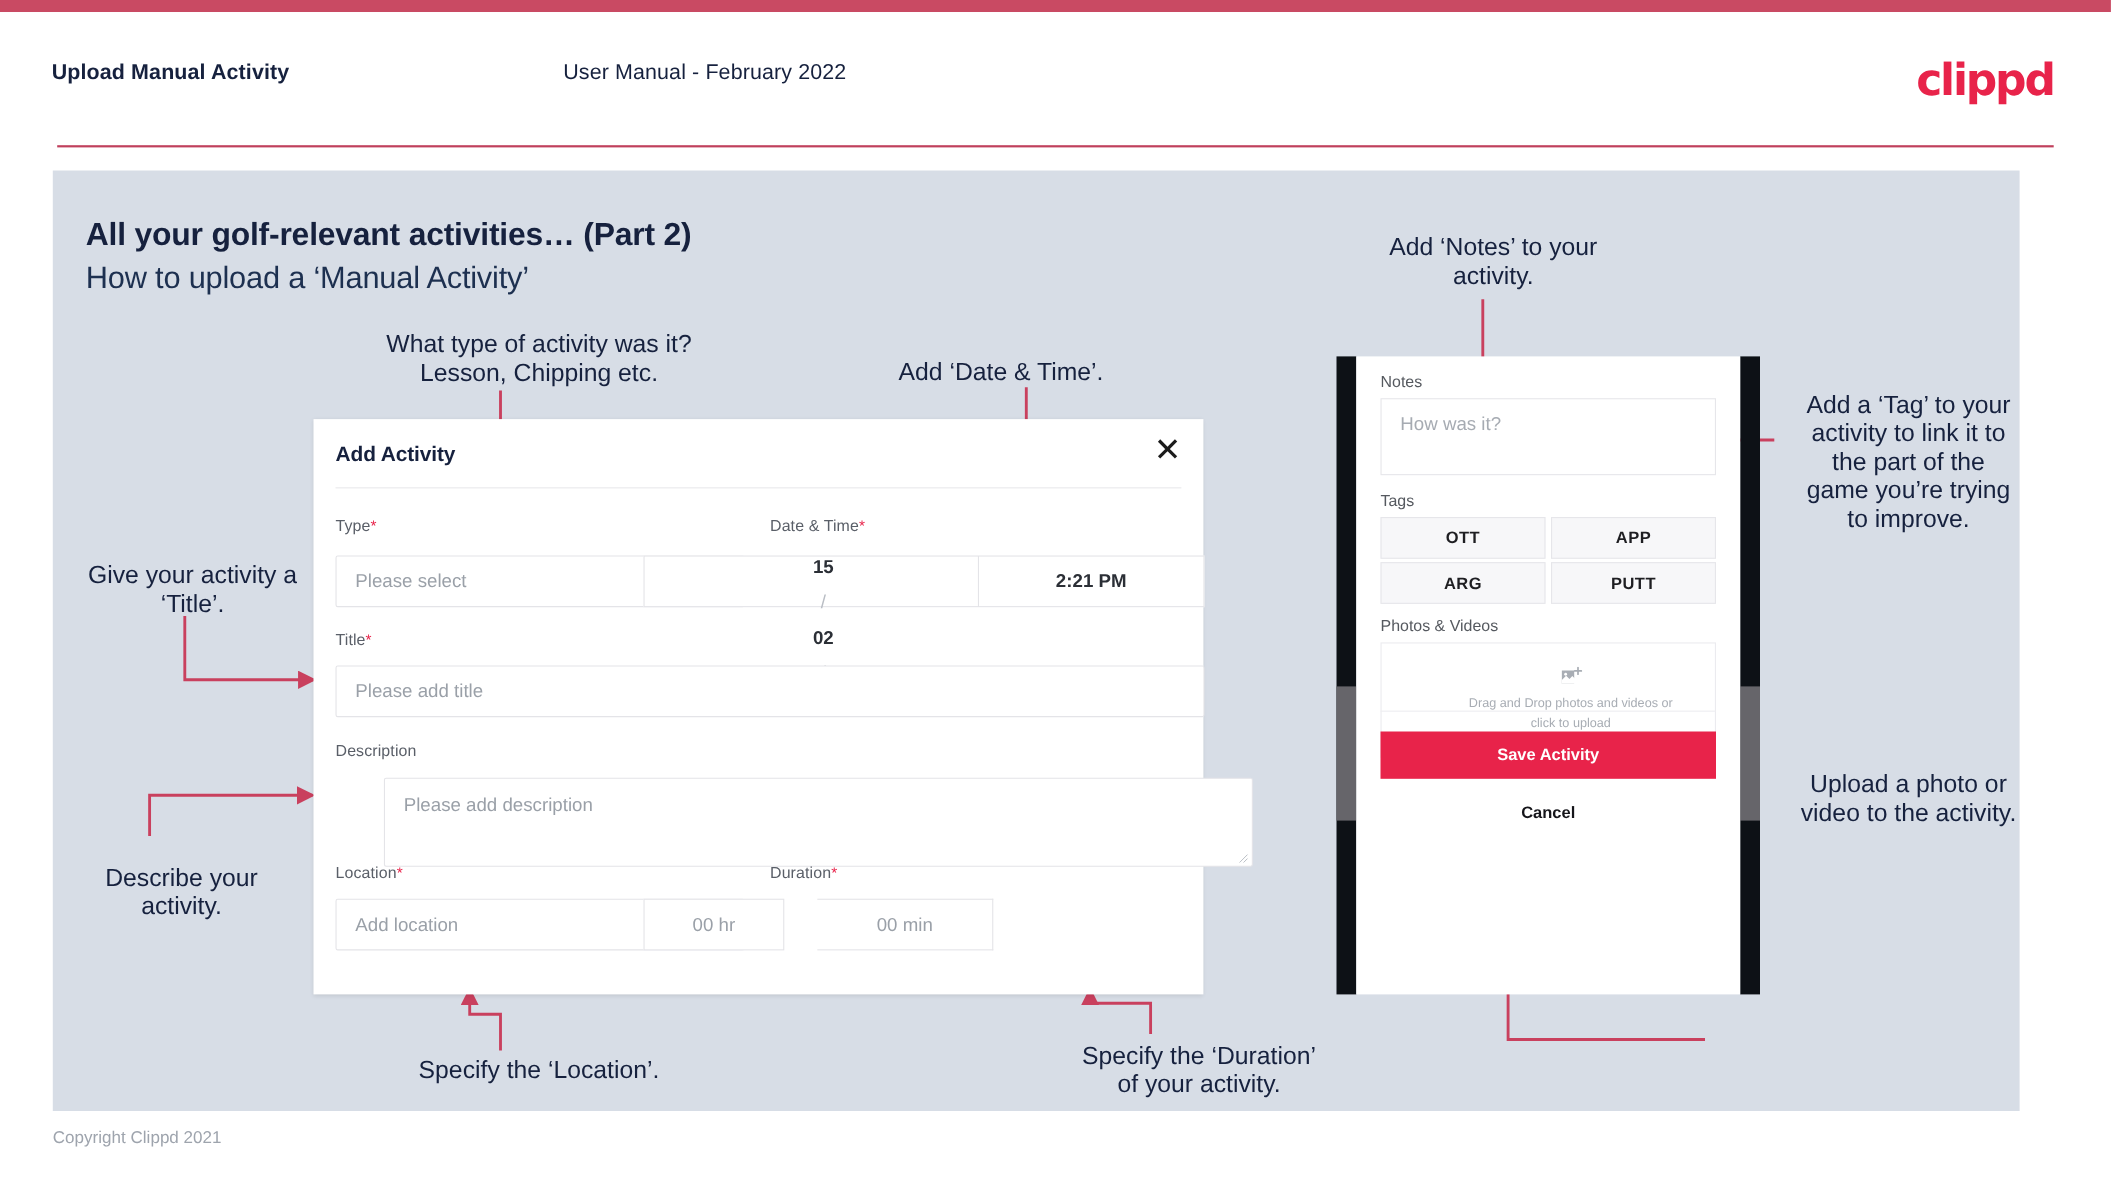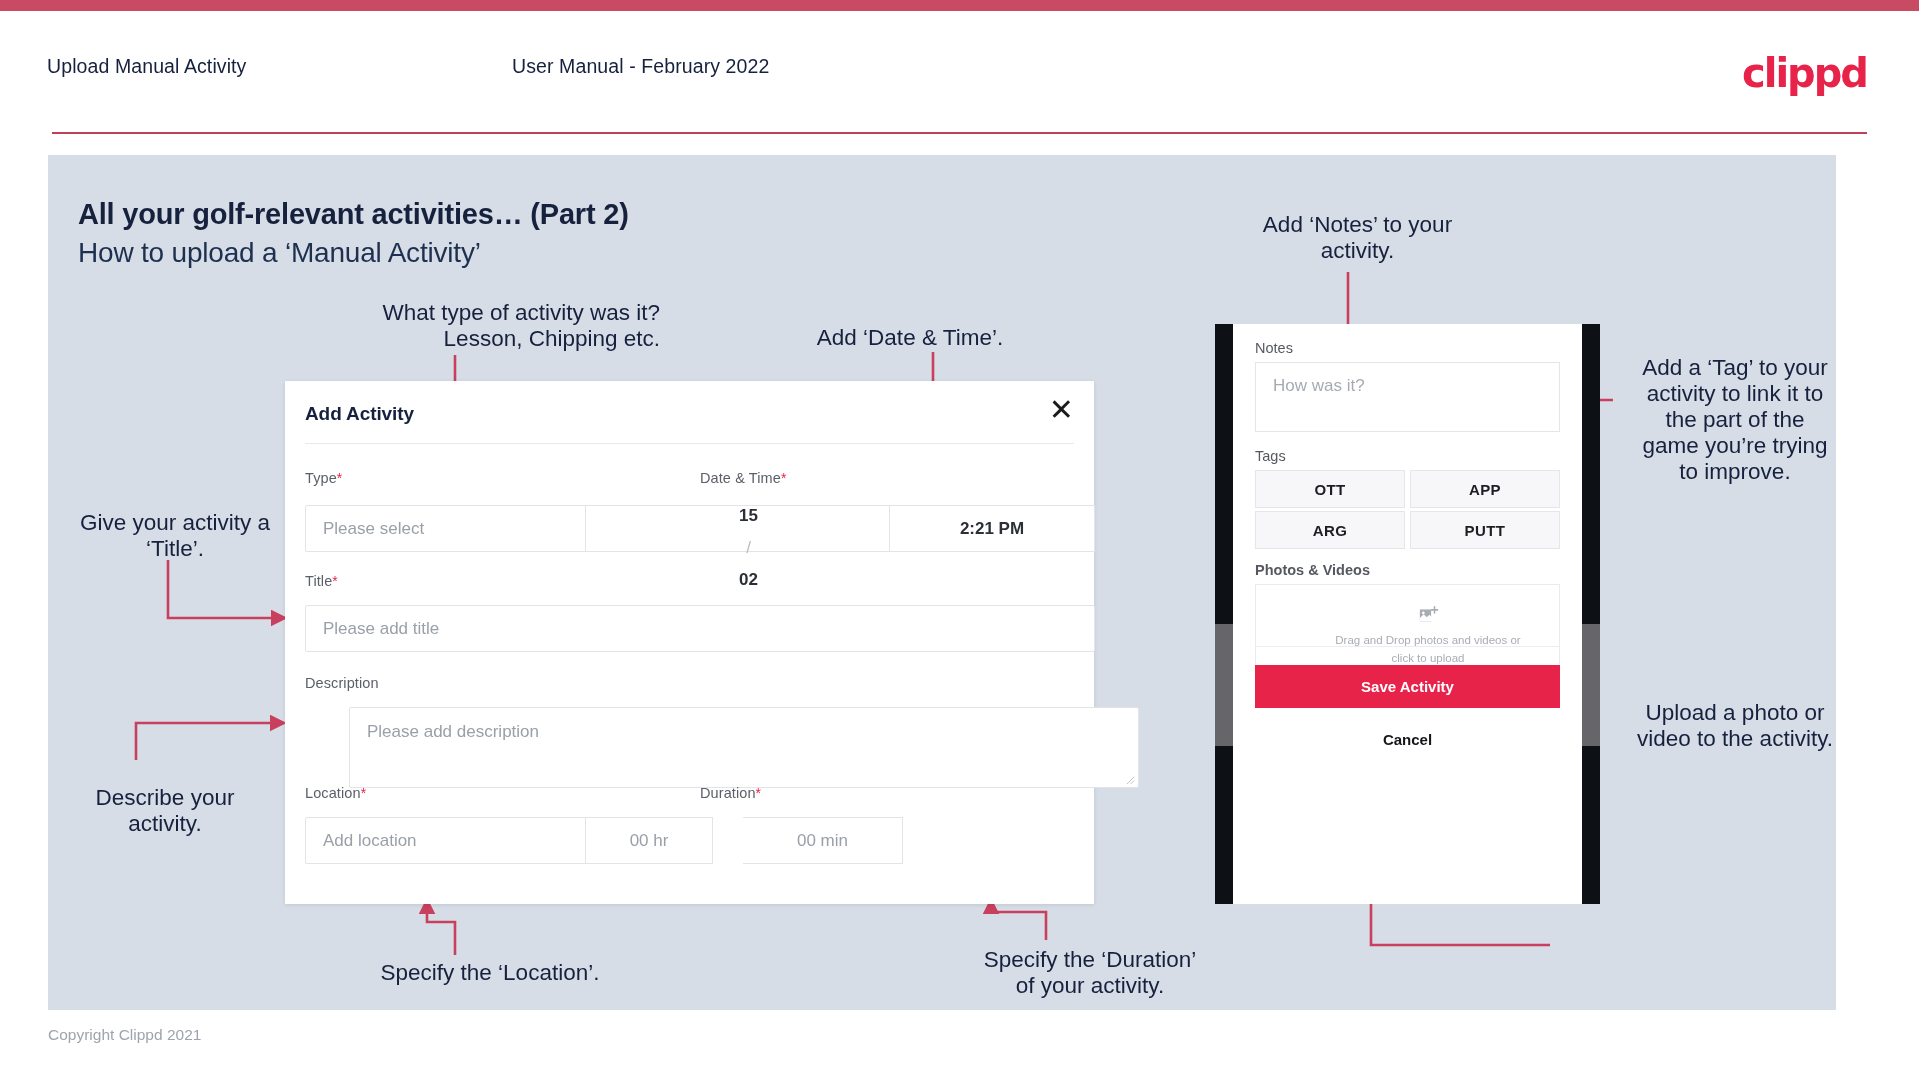--- a/index.html
+++ b/index.html
@@ -14,21 +14,21 @@
   
   .top-bar {
     position:absolute; left:0; top:0; width:1919px; height:11px;
     background:#c94a63;
   }
 
   
   .header { position:absolute; left:0; top:11px; width:1919px; height:113px; background:#fff; }
   .hdr-title {
     position:absolute; left:47px; top:44px;
-    font-size:19.5px; color:#16213e; font-weight:400; letter-spacing:.1px;
+    font-size:19.5px; color:#16213e; font-weight:700; letter-spacing:.1px;
   }
   .hdr-sub {
     position:absolute; left:512px; top:44px;
     font-size:19.5px; color:#16213e; font-weight:400; letter-spacing:.1px;
   }
   .logo {
     position:absolute; right:52px; top:42px;
     font-size:40px; font-weight:bold; color:#e8234a;
     letter-spacing:-2px; line-height:1; font-family:"DejaVu Sans", sans-serif;
   }
@@ -188,21 +188,21 @@
     <div class="hdr-sub">User Manual - February 2022</div>
     <div class="logo">clippd</div>
     <div class="hdr-rule"></div>
   </div>
 
   <div class="panel"></div>
 
   <div class="slide-title">All your golf-relevant activities… (Part 2)</div>
   <div class="slide-sub">How to upload a ‘Manual Activity’</div>
 
-  <div class="anno" style="left:320px; top:300px; width:340px;text-align:right;">What type of activity was it?<br>Lesson, Chipping etc.</div>
+  <div class="anno" style="left:320px; top:300px; width:340px;">What type of activity was it?<br>Lesson, Chipping etc.</div>
   <div class="anno" style="left:765px; top:325px; width:290px;">Add ‘Date &amp; Time’.</div>
   <div class="anno" style="left:50px; top:510px; width:250px;">Give your activity a<br>‘Title’.</div>
   <div class="anno" style="left:45px; top:785px; width:240px;">Describe your<br>activity.</div>
   <div class="anno" style="left:355px; top:960px; width:270px;">Specify the ‘Location’.</div>
   <div class="anno" style="left:955px; top:947px; width:270px;">Specify the ‘Duration’<br>of your activity.</div>
   <div class="anno" style="left:1225px; top:212px; width:265px;">Add ‘Notes’ to your<br>activity.</div>
   <div class="anno" style="left:1620px; top:355px; width:230px;">Add a ‘Tag’ to your<br>activity to link it to<br>the part of the<br>game you’re trying<br>to improve.</div>
   <div class="anno" style="left:1620px; top:700px; width:230px;">Upload a photo or<br>video to the activity.</div>
 
   <svg class="connectors" viewBox="0 0 1919 1079" xmlns="http://www.w3.org/2000/svg">
@@ -318,21 +318,21 @@
       <div class="ph-box" style="left:22px; top:38px; width:305px; height:70px;"></div>
       <div class="ph-ph" style="left:40px; top:52px;">How was it?</div>
 
       <div class="ph-label" style="left:22px; top:124px;">Tags</div>
 
       <div class="tag" style="left:22px;  top:146px; width:150px; height:38px;">OTT</div>
       <div class="tag" style="left:177px; top:146px; width:150px; height:38px;">APP</div>
       <div class="tag" style="left:22px;  top:187px; width:150px; height:38px;">ARG</div>
       <div class="tag" style="left:177px; top:187px; width:150px; height:38px;">PUTT</div>
 
-      <div class="ph-label" style="left:22px; top:238px;font-weight:bold;">Photos &amp; Videos</div>
+      <div class="ph-label" style="left:22px; top:238px;">Photos &amp; Videos</div>
 
       <div class="drop" style="top:260px;">
         <svg width="21" height="19" viewBox="0 0 24 22">
           <path d="M2 4 h13 v14 H2 z" fill="#a8adb4"></path>
           <path d="M2 14 l4.5-4.5 3.5 3.5 3-3 5 5 v3 H2 z" fill="#ffffff"></path>
           <circle cx="6" cy="8" r="1.5" fill="#ffffff"></circle>
           <path d="M19 1 v7 M15.5 4.5 h7" stroke="#a8adb4" stroke-width="1.8" stroke-linecap="round"></path>
         </svg>
         <div class="drop-txt">
           <span>Drag and Drop photos and videos or</span><br>

